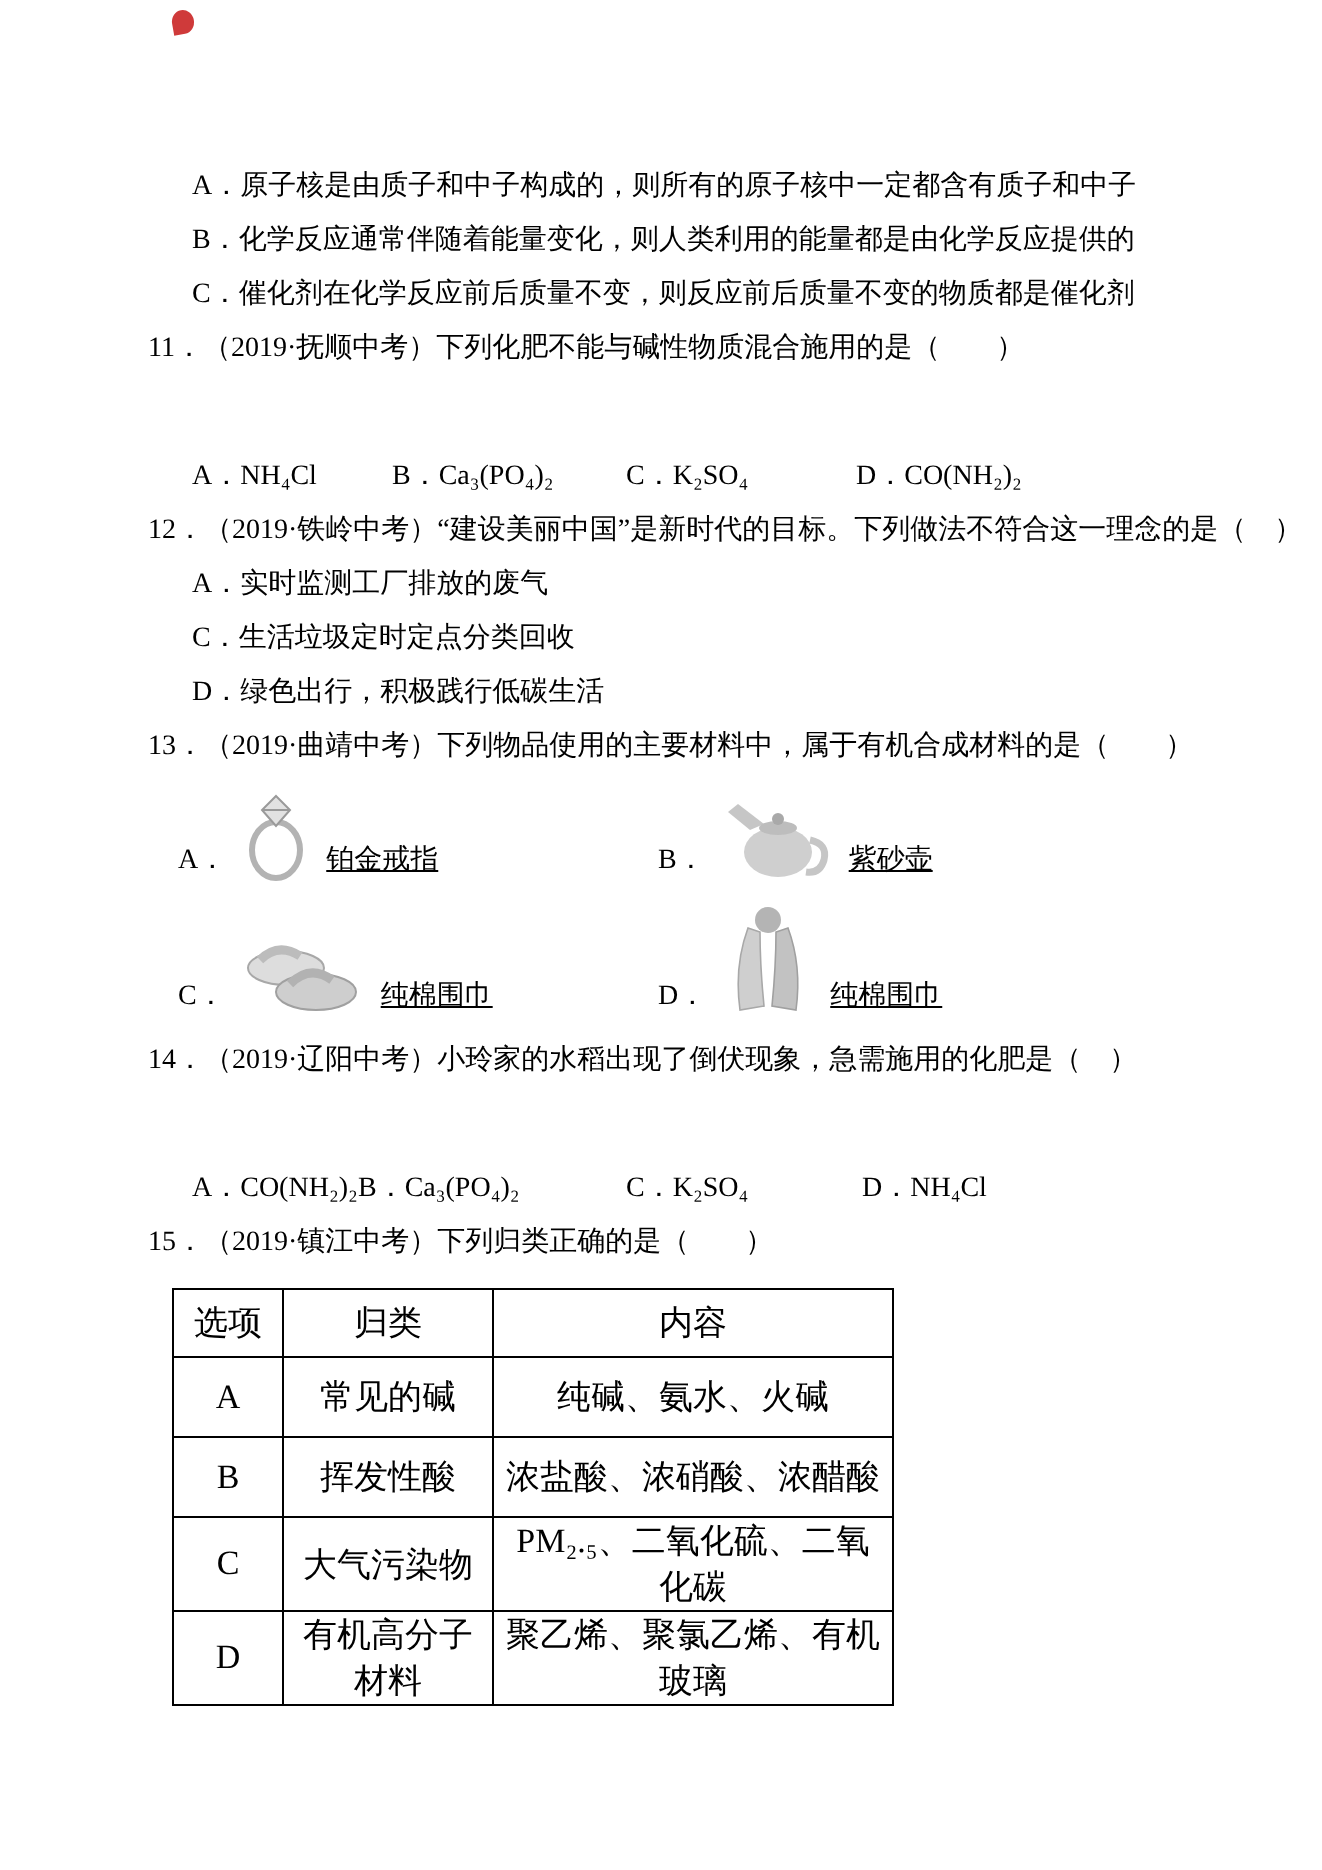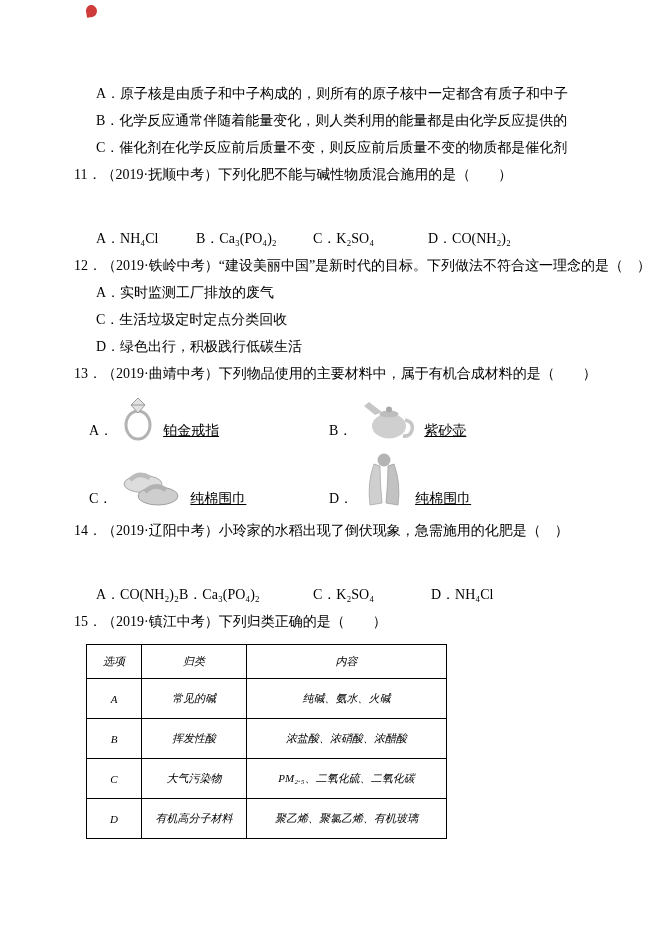--- a/index.html
+++ b/index.html
@@ -34,22 +34,21 @@
   .pic-row { display:flex; align-items:flex-end; margin:10px 0 8px; }
   .pic-item { display:flex; align-items:flex-end; padding-left:15px; }
   .pic-item.half { width:240px; }
   .pic-label { line-height:20px; }
   .pic-img { display:block; margin:0 8px; }
   .pic-caption { line-height:20px;text-decoration:underline; }
   table.qtable {
     margin:9px 16px 0 12px;
     border-collapse:collapse;
     table-layout:fixed;
-    font-size:11px;
-    font-style:italic;
+    font-size:17px;
   }
   table.qtable th, table.qtable td {
     border:1px solid #000;
     text-align:center;
     vertical-align:middle;
     font-weight:normal;
     padding:0 4px;
   }
   table.qtable th { height:34px; }
   table.qtable td { height:40px; }

